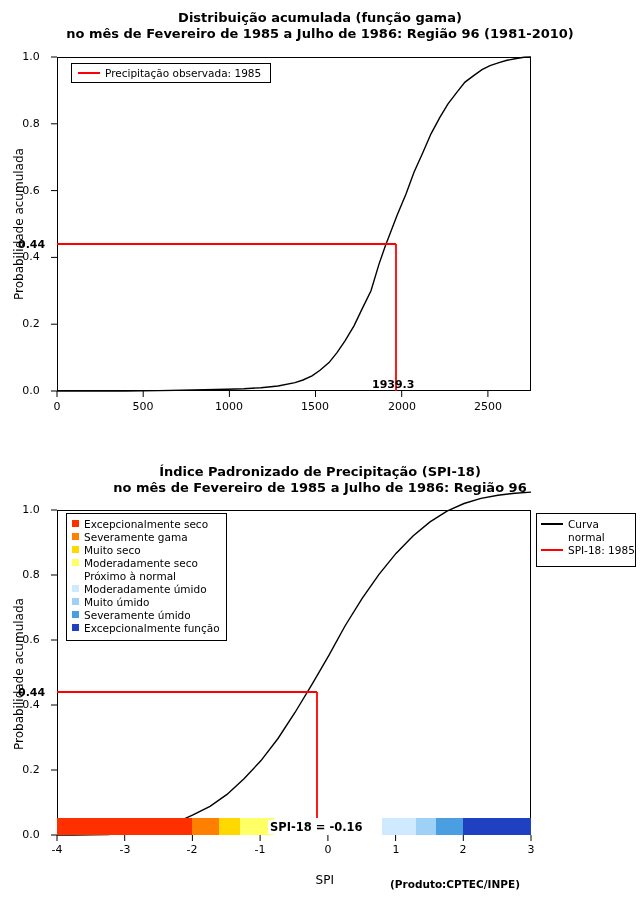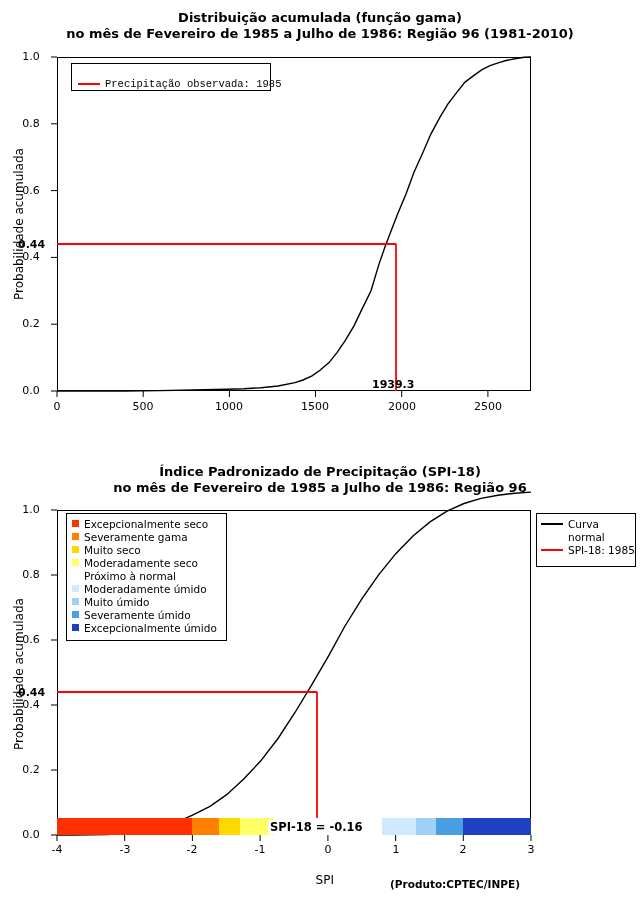--- a/index.html
+++ b/index.html
@@ -76,21 +76,21 @@
     <div class="tick-label-y" style="left:14px;top:250px;width:34px;">0.4</div>
     <div class="tick-label-y" style="left:14px;top:184px;width:34px;">0.6</div>
     <div class="tick-label-y" style="left:14px;top:117px;width:34px;">0.8</div>
     <div class="tick-label-y" style="left:14px;top:50px;width:34px;">1.0</div>
 
     <div class="val-label" style="left:18px;top:238px;">0.44</div>
     <div class="val-label" style="left:372px;top:378px;">1939.3</div>
 
     <div class="ylabel" style="left:12px;top:300px;transform:rotate(-90deg);">Probabilidade acumulada</div>
 
-    <div class="legend" style="left:71px;top:63px;width:200px;height:20px;padding:13px 2px;font-family:Liberation Mono, monospace;">
+    <div class="legend" style="left:71px;top:63px;width:200px;height:20px;padding:2px 2px;">
       <div class="legend-row">
         <span class="legend-line" style="border-top-color:#ff0000;"></span>
         <span class="legend-text">Precipitação observada: 1985</span>
       </div>
     </div>
   </div>
 
   <div class="panel" style="left:0;top:450px;width:640px;height:450px;">
 
     <div class="title" style="top:14px;">Índice Padronizado de Precipitação (SPI-18)</div>
@@ -189,21 +189,21 @@
       <div class="legend-row">
         <span class="cat-dot" style="background:#9fd0f5;"></span>
         <span class="legend-text">Muito úmido</span>
       </div>
       <div class="legend-row">
         <span class="cat-dot" style="background:#4a9fe0;"></span>
         <span class="legend-text">Severamente úmido</span>
       </div>
       <div class="legend-row">
         <span class="cat-dot" style="background:#1f40c0;"></span>
-        <span class="legend-text">Excepcionalmente úmido</span>
+        <span class="legend-text">Excepcionalmente função</span>
       </div>
     </div>
 
     <div class="legend" style="left:536px;top:63px;width:100px;height:54px;padding:4px 0;">
       <div class="legend-row" style="height:12px;">
         <span class="legend-line" style="border-top-color:#000000;"></span>
         <span class="legend-text">Curva</span>
       </div>
       <div class="legend-row" style="height:13px;">
         <span style="width:31px;flex:0 0 auto;"></span>

